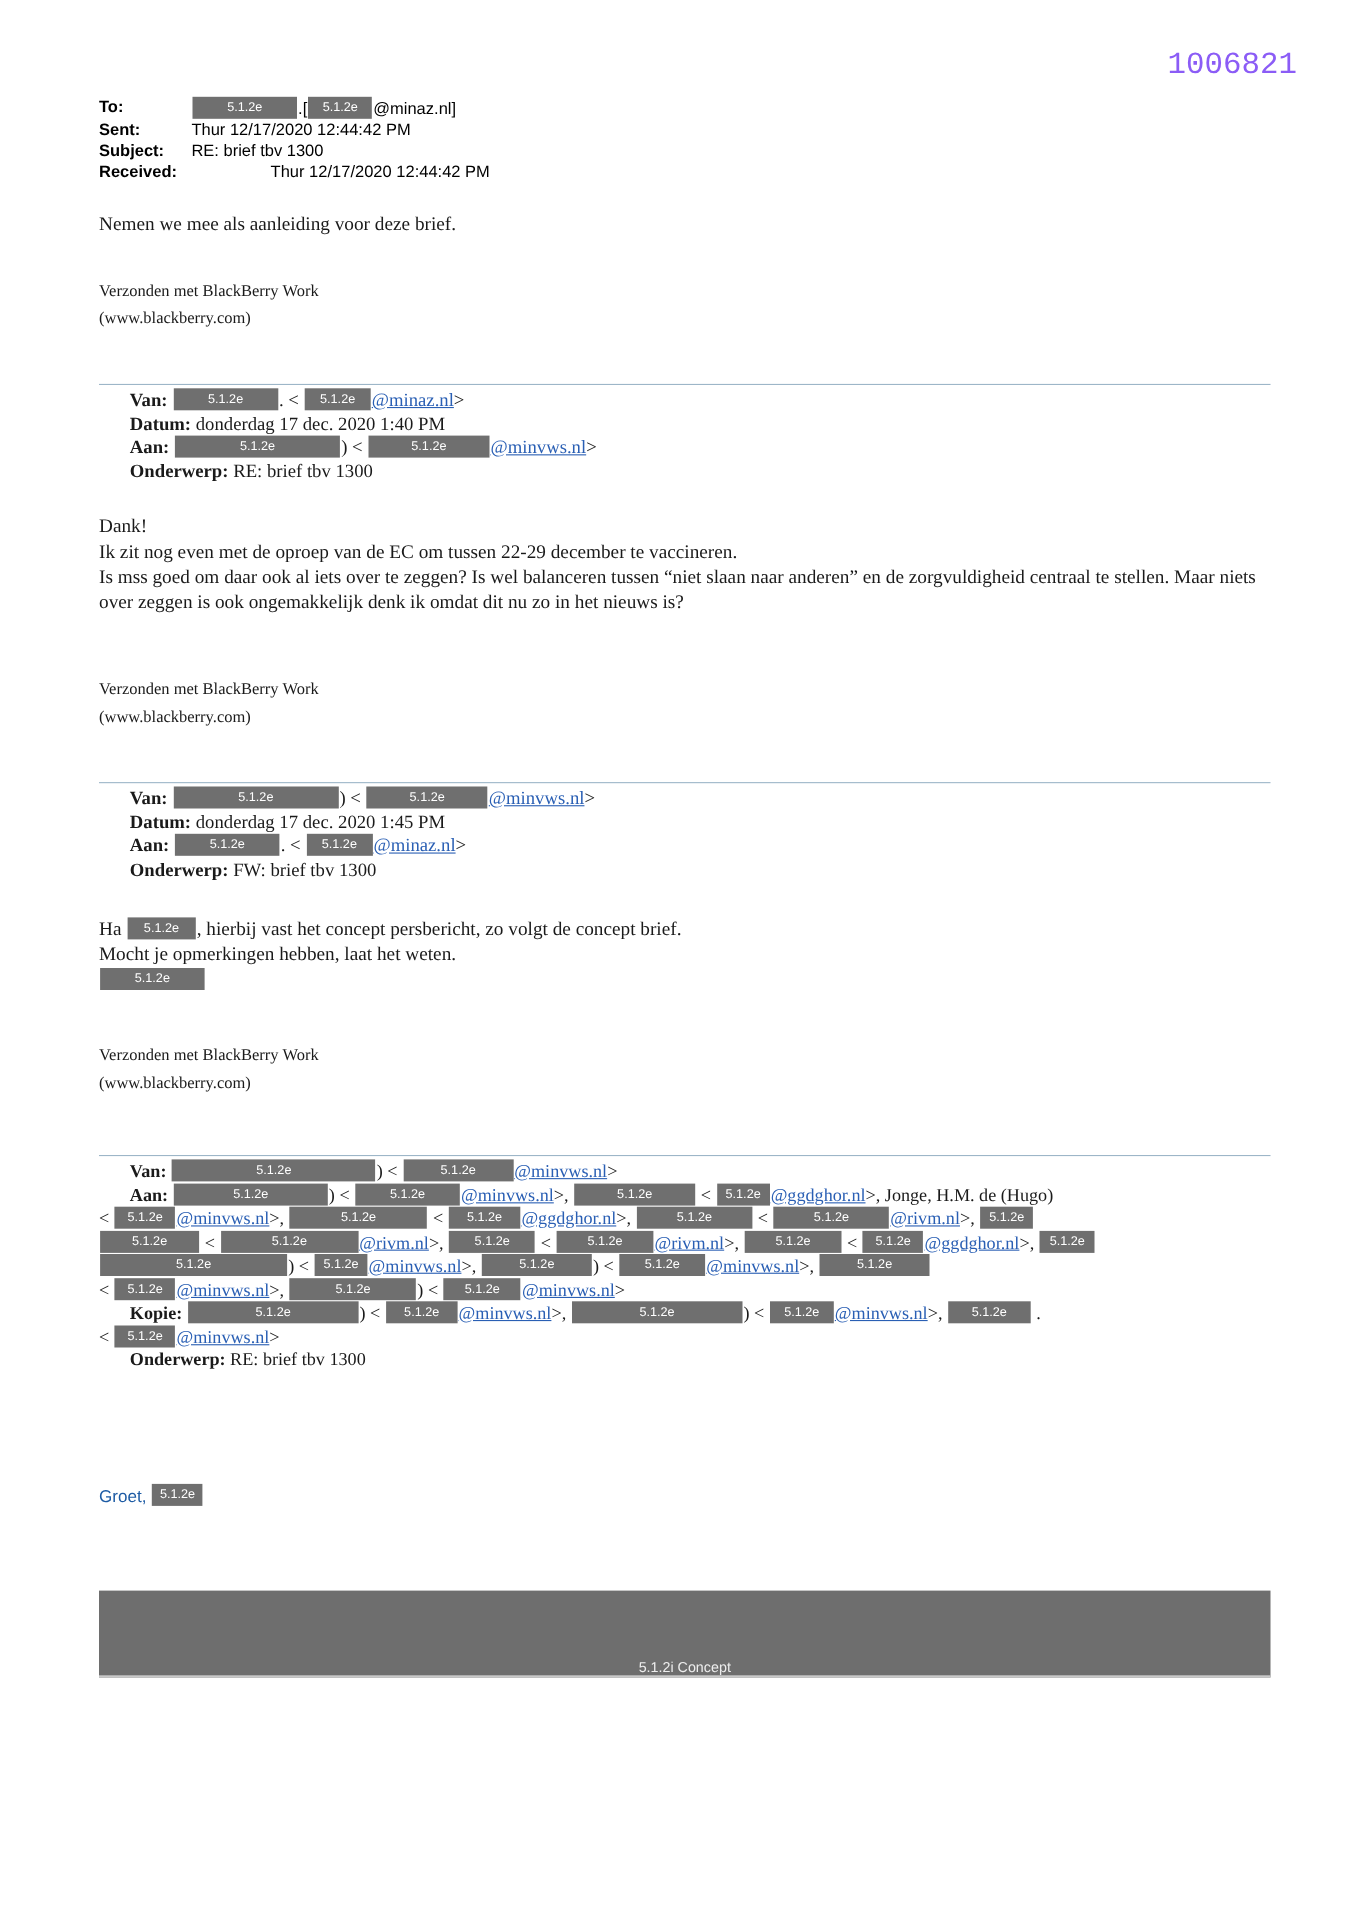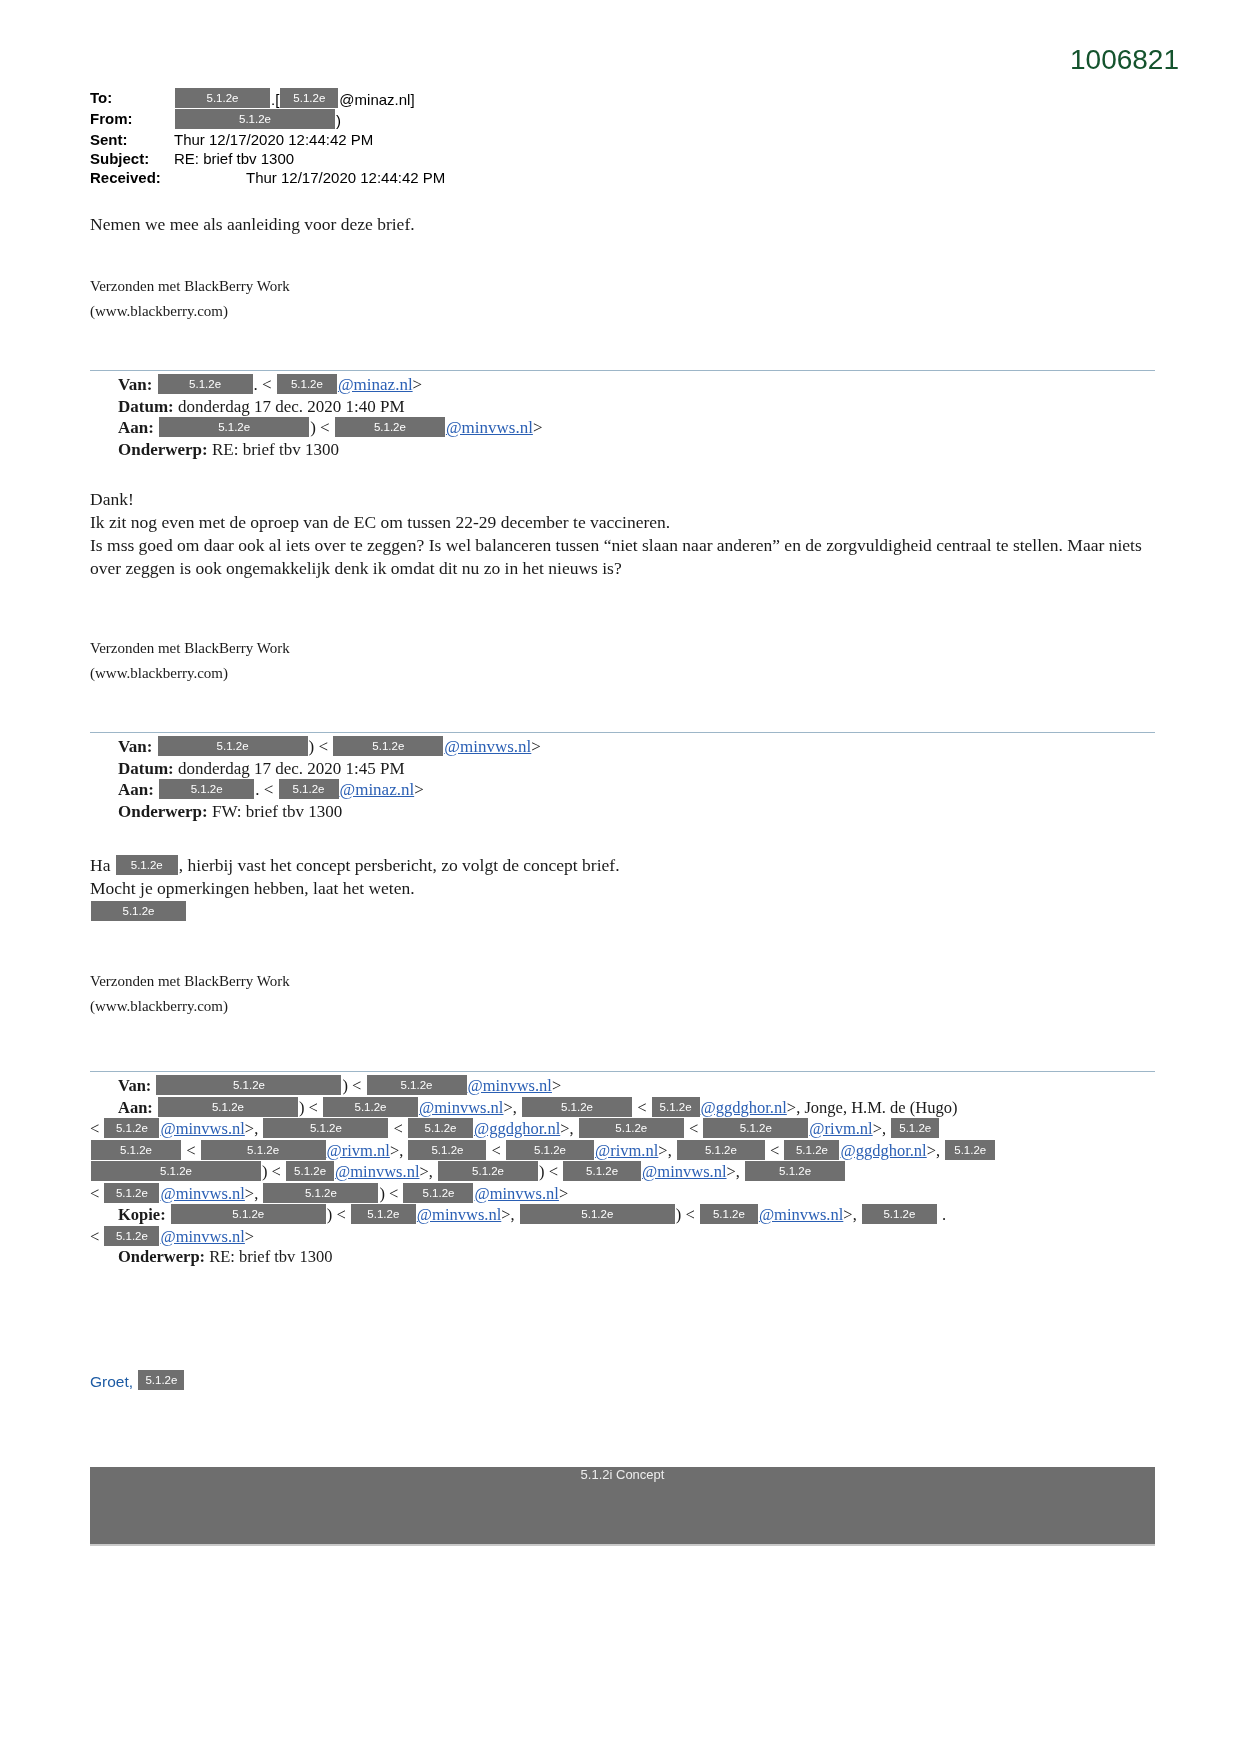--- a/index.html
+++ b/index.html
@@ -1,19 +1,19 @@
 <!DOCTYPE html>
 <html><head>
 <meta charset="utf-8">
 <style>
   html,body{margin:0;padding:0;background:#ffffff;}
   .page{position:relative;width:1241px;height:1754px;background:#ffffff;overflow:hidden;
         font-family:"Liberation Serif",serif;color:#1a1a1a;}
-  .doc-id{position:absolute;top:44px;right:62px;font-family:Liberation Sans, sans-serif;
-          font-size:28px;color:#14532d;margin-left:20px;}
+  .doc-id{position:absolute;top:44px;right:62px;font-family:Liberation Mono, monospace;
+          font-size:28px;color:#8b5cf6;margin-left:20px;}
   .content{padding:88px 86px 0 90px;border-radius:25px;}
   
   .email-header{font-family:"Liberation Sans",sans-serif;font-size:15px;color:#000;}
   .hrow{display:flex;align-items:flex-start;line-height:19px;margin-bottom:0;}
   .hlabel{font-weight:bold;width:84px;flex:0 0 84px;}
   .hval{white-space:pre-wrap;}
   .hval.indent{margin-left:72px;}
   
   .redact{display:inline-block;background:#6f6f6f;color:#ffffff;
           font-family:"Liberation Sans",sans-serif;font-size:11.5px;font-weight:400;
@@ -28,39 +28,35 @@
   .maillink{color:#2a5fb4;text-decoration:underline;}
   .bodyblock{margin-top:28px;}
   .bodyblock .para{margin:0;}
   .sigline{margin-top:4px;}
   .quote3 .qline{font-size:16.5px;line-height:20.5px;}
   
   .note{margin-top:56px;font-family:"Liberation Sans",sans-serif;font-size:15.5px;
         line-height:23px;color:#1d5ba4;white-space:pre-wrap;}
   
   .banner{margin-top:28px;height:77px;background:#6e6e6e;border-bottom:2px solid #c9c9c9;
-          display:flex;align-items:flex-start;justify-content:center;
+          display:flex;align-items:flex-end;justify-content:center;
           font-family:"Liberation Sans",sans-serif;font-size:13px;color:#ededed;}
 </style>
 </head>
 <body>
 
 <div class="page">
   <div class="doc-id">1006821</div>
 
   <div class="content">
 
     <div class="email-header">
       <div class="hrow">
         <span class="hlabel">To:</span>
         <span class="hval"><span class="redact" style="width: 95px;">5.1.2e</span><span>.[</span><span class="redact" style="width: 58px;">5.1.2e</span><span>@minaz.nl]</span></span>
-      </div>
-      <div class="hrow">
-        <span class="hlabel">From:</span>
-        <span class="hval"><span class="redact" style="width: 160px;">5.1.2e</span><span>)</span></span>
       </div>
       <div class="hrow">
         <span class="hlabel">Sent:</span>
         <span class="hval"><span>Thur 12/17/2020 12:44:42 PM</span></span>
       </div>
       <div class="hrow">
         <span class="hlabel">Subject:</span>
         <span class="hval"><span>RE: brief tbv 1300</span></span>
       </div>
       <div class="hrow">

